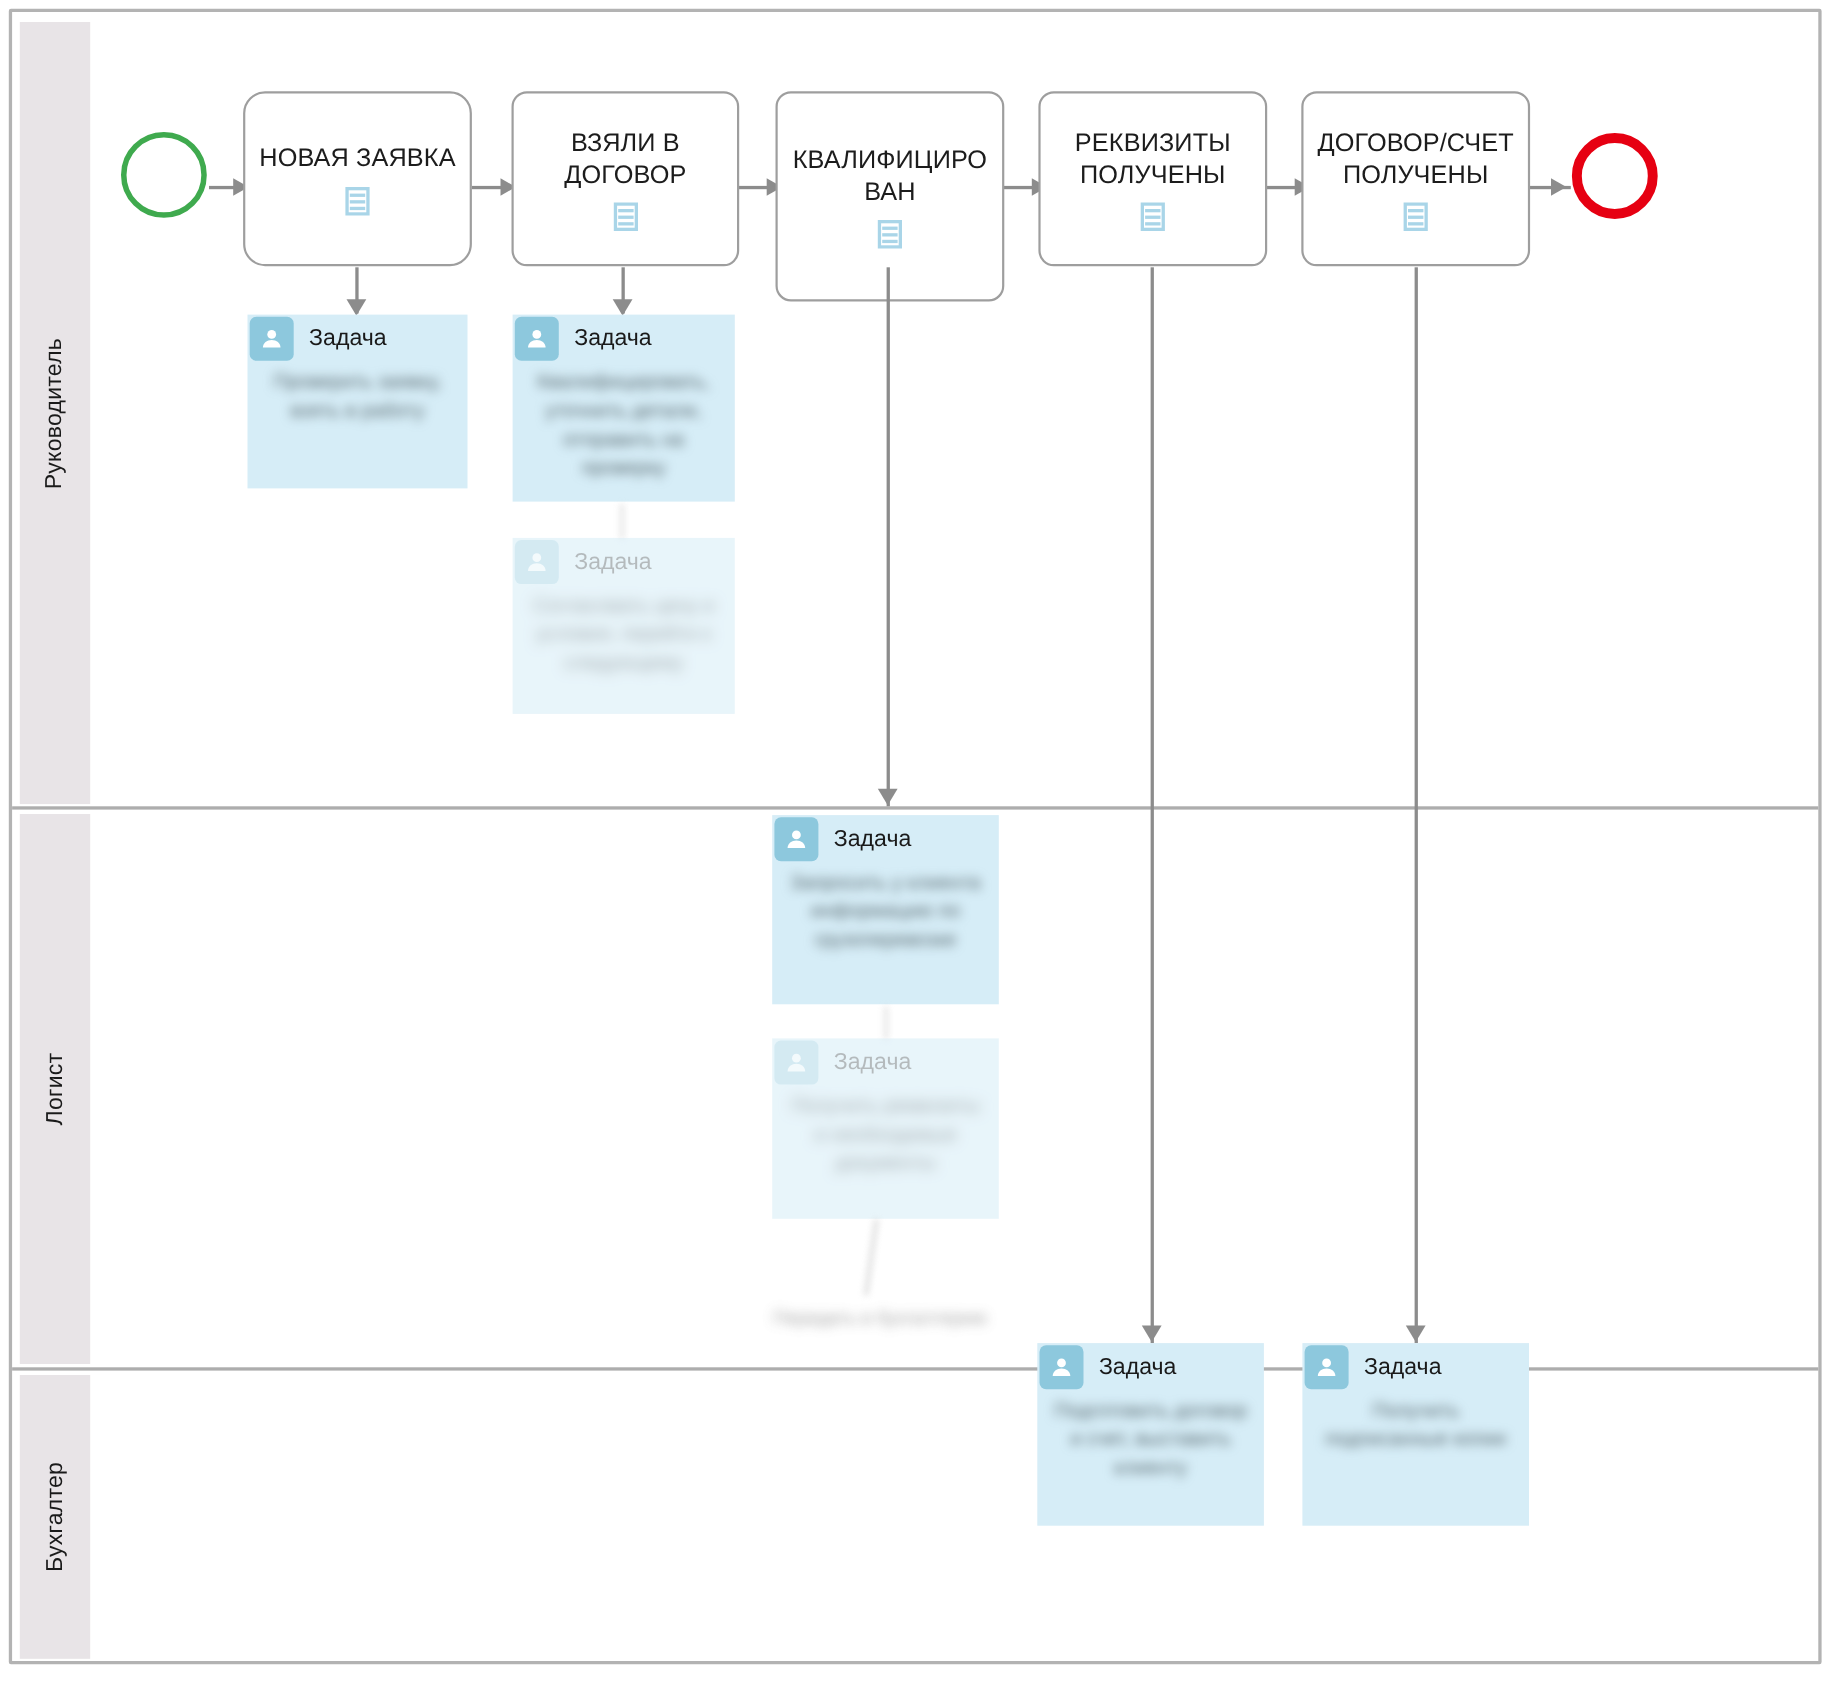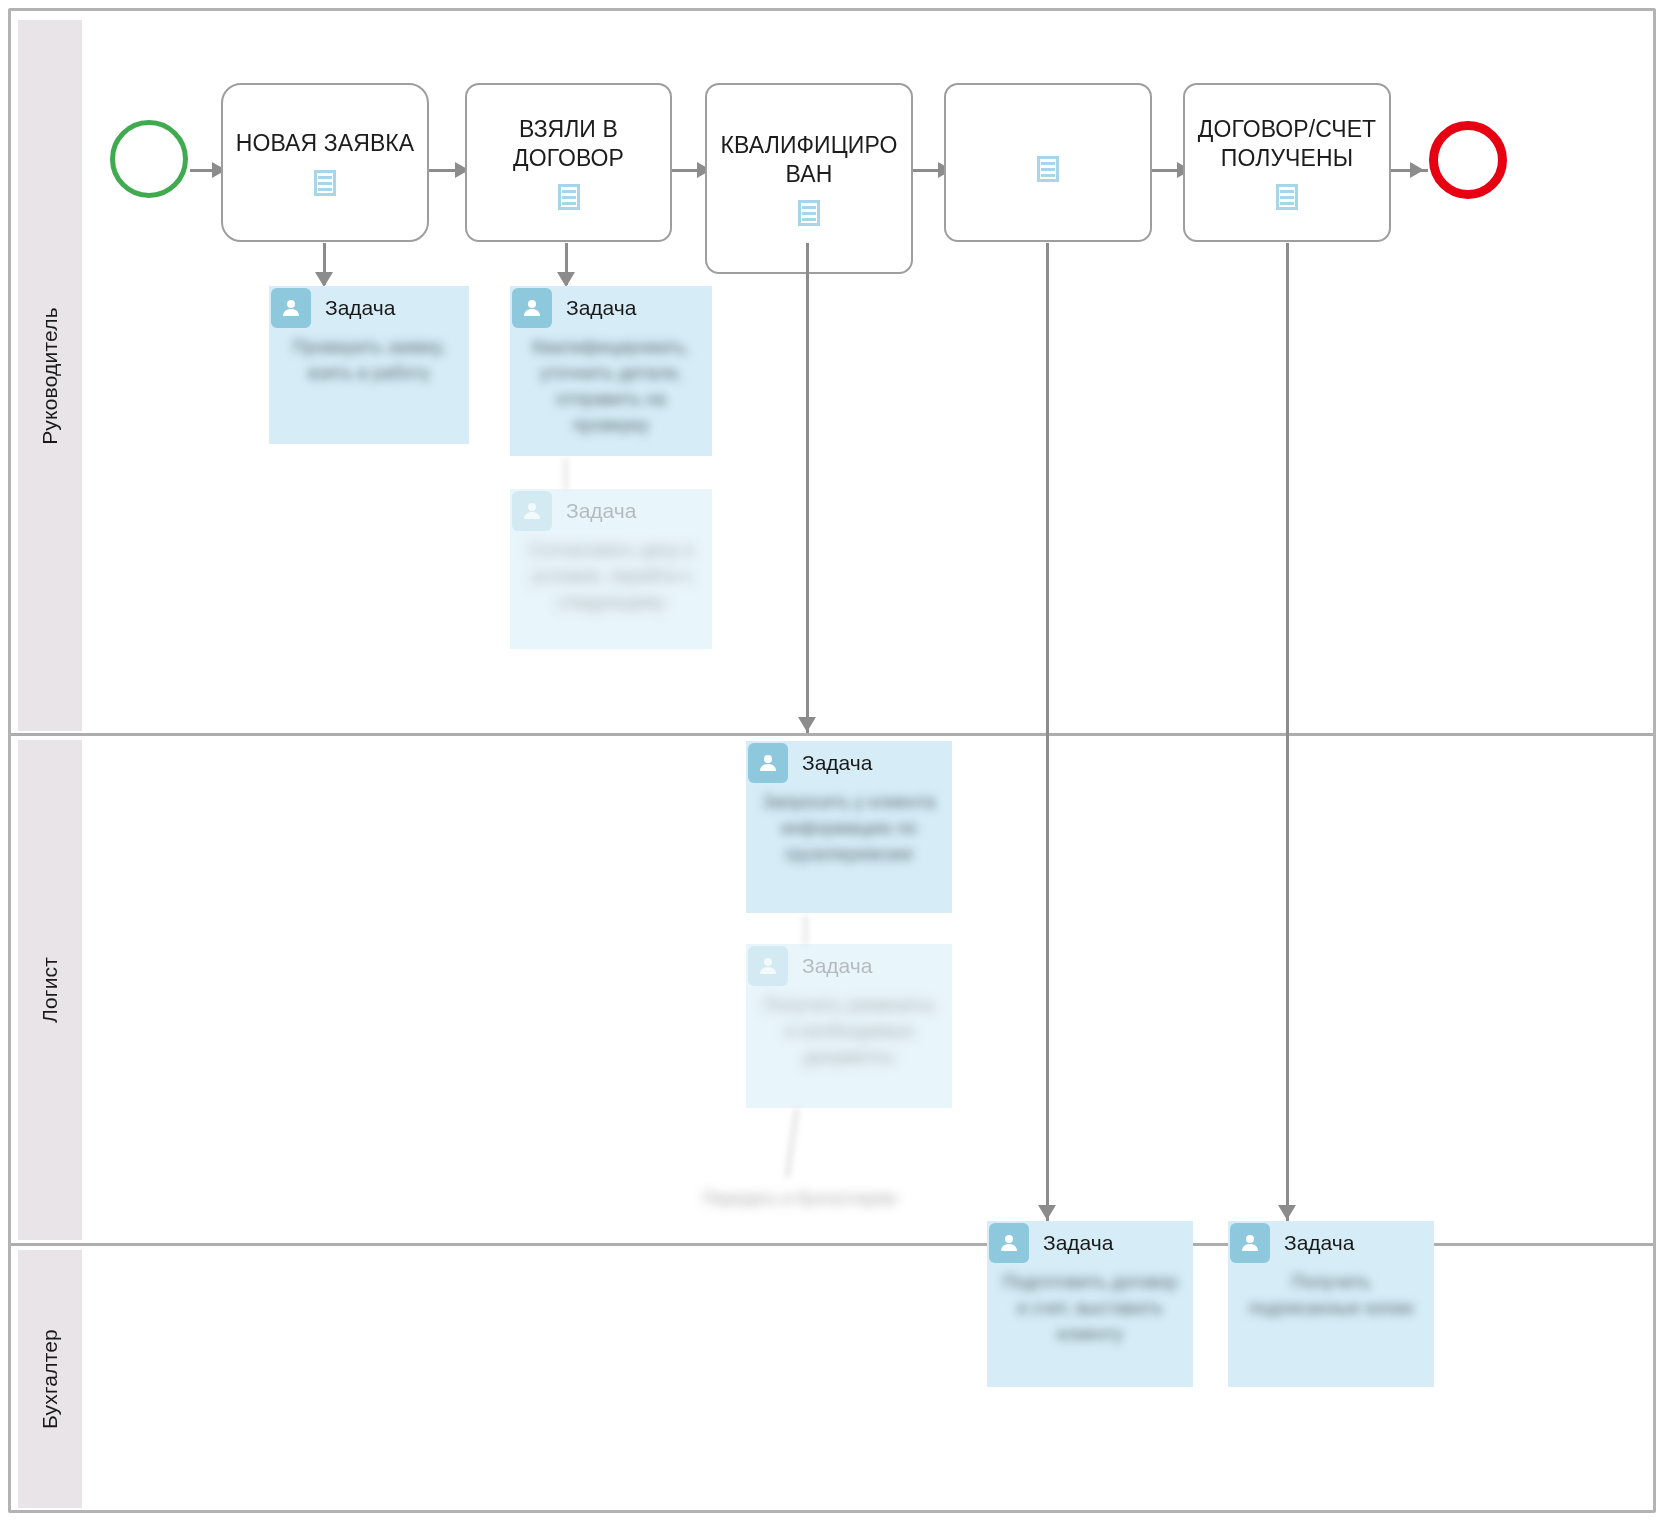--- a/index.html
+++ b/index.html
@@ -105,21 +105,20 @@
     border-left:9px solid transparent;
     border-right:9px solid transparent;
     border-top:15px solid #8c8c8c;
   }
 
   
   .task-card{
     position:absolute;
     background:#d6edf7;
     box-sizing:border-box;
-    margin-left:44px;
   }
   .task-head{
     display:flex;
     align-items:center;
     height:44px;
     padding-left:0;
   }
   .task-avatar{
     width:40px;height:40px;
     margin:2px 0 2px 2px;
@@ -237,20 +236,21 @@
       <svg class="doc-icon" viewBox="0 0 22 26" xmlns="http://www.w3.org/2000/svg">
         <rect x="1" y="1" width="20" height="24" fill="none" stroke="#a9d5e8" stroke-width="4"></rect>
         <rect x="4" y="6" width="14" height="3" fill="#a9d5e8"></rect>
         <rect x="4" y="12" width="14" height="3" fill="#a9d5e8"></rect>
         <rect x="4" y="18" width="14" height="3" fill="#a9d5e8"></rect>
       </svg>
     </div>
   </div>
 
   <div class="status-box" style="left:944px;top:83px;width:208px;height:159px;">
+    <div class="lbl">РЕКВИЗИТЫ ПОЛУЧЕНЫ</div>
     <div class="docicon">
       <svg class="doc-icon" viewBox="0 0 22 26" xmlns="http://www.w3.org/2000/svg">
         <rect x="1" y="1" width="20" height="24" fill="none" stroke="#a9d5e8" stroke-width="4"></rect>
         <rect x="4" y="6" width="14" height="3" fill="#a9d5e8"></rect>
         <rect x="4" y="12" width="14" height="3" fill="#a9d5e8"></rect>
         <rect x="4" y="18" width="14" height="3" fill="#a9d5e8"></rect>
       </svg>
     </div>
   </div>
 

